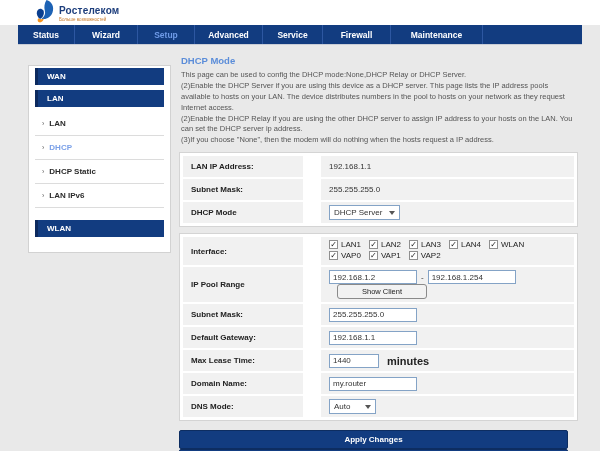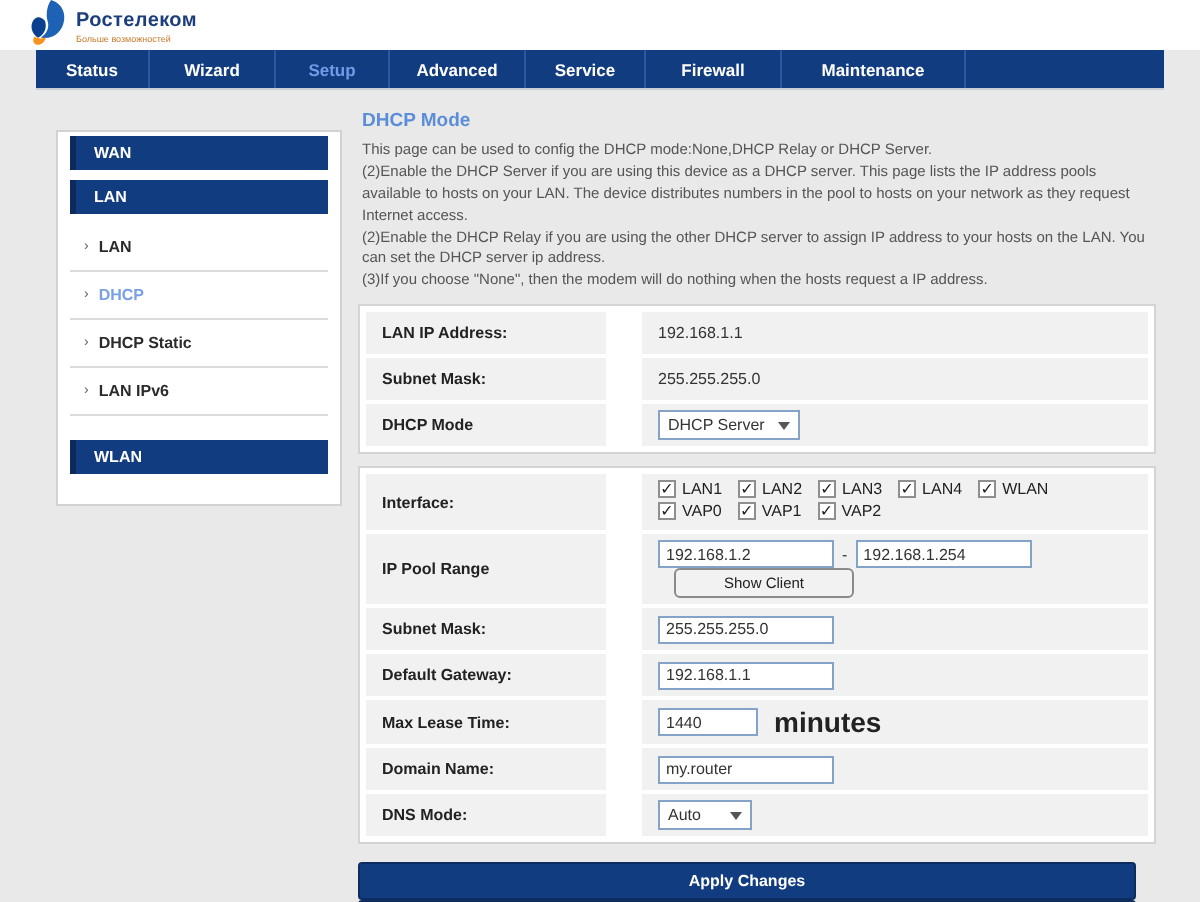--- a/index.html
+++ b/index.html
@@ -4,21 +4,21 @@
 <style>
   * { box-sizing: border-box; margin: 0; padding: 0; }
   html,body { width:600px; height:451px; }
   body {
     background:#e9e9e9;
     font-family:"Liberation Sans", sans-serif;
     overflow:hidden;
   }
   
   .header { height:25px; background:#ffffff; position:relative; }
-  .logo { position:absolute; left:14px; top:0; display:flex; align-items:flex-start; }
+  .logo { position:absolute; left:35px; top:0; display:flex; align-items:flex-start; }
   .logo-icon { width:20px; height:24px; margin-right:4px; }
   .logo-text { padding-top:5px; }
   .brand-name { font-size:10px; font-weight:bold; color:#1d3e7c; letter-spacing:0.2px; }
   .brand-tagline { font-size:4.5px; color:#c87a2a; margin-top:1px; }
   
   .nav { margin:0 18px; height:20px; background:#123c80; display:flex; border-bottom:1px solid #c9cdd6; }
   .nav-item {
     color:#ffffff; font-size:8.5px; font-weight:bold;
     display:flex; align-items:center; justify-content:center;
     border-right:1px solid #2d57a1; cursor:pointer;
@@ -59,21 +59,21 @@
                 font-size:8px; font-weight:bold; color:#222222; }
   .cell-value { flex:1; padding:3px 4px 3px 8px; font-size:8px; color:#333333; flex-wrap:wrap; }
   .txt { font-size:8px; color:#333333; }
   input.field {
     font-family:"Liberation Sans", sans-serif;
     font-size:8px; color:#333333; height:14px; width:88px;
     border:1px solid #84a3c6; background:#ffffff; padding:0 3px;
   }
   input.field.short { width:50px; }
   .dash { margin:0 4px; color:#333; font-size:8px; }
-  .suffix { font-size:14px; font-weight:bold; color:#222; margin-left:8px; }
+  .suffix { font-size:11px; font-weight:bold; color:#222; margin-left:8px; }
   .fake-select {
     display:inline-flex; align-items:center; height:15px;
     border:1px solid #84a3c6; background:#ffffff; padding:0 4px;
     font-size:8px; color:#333; cursor:pointer;
   }
   .fake-select .sel-arrow {
     width:0; height:0; margin-left:7px;
     border-left:3px solid transparent; border-right:3px solid transparent;
     border-top:4px solid #555555;
   }

